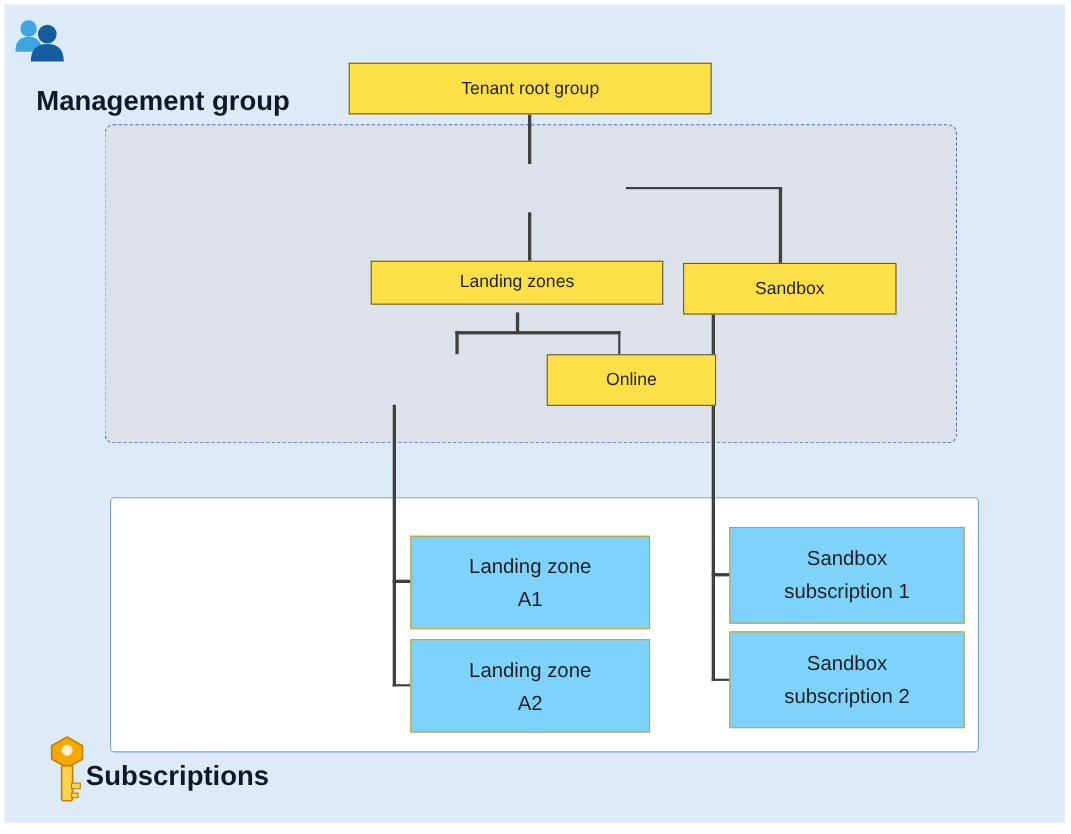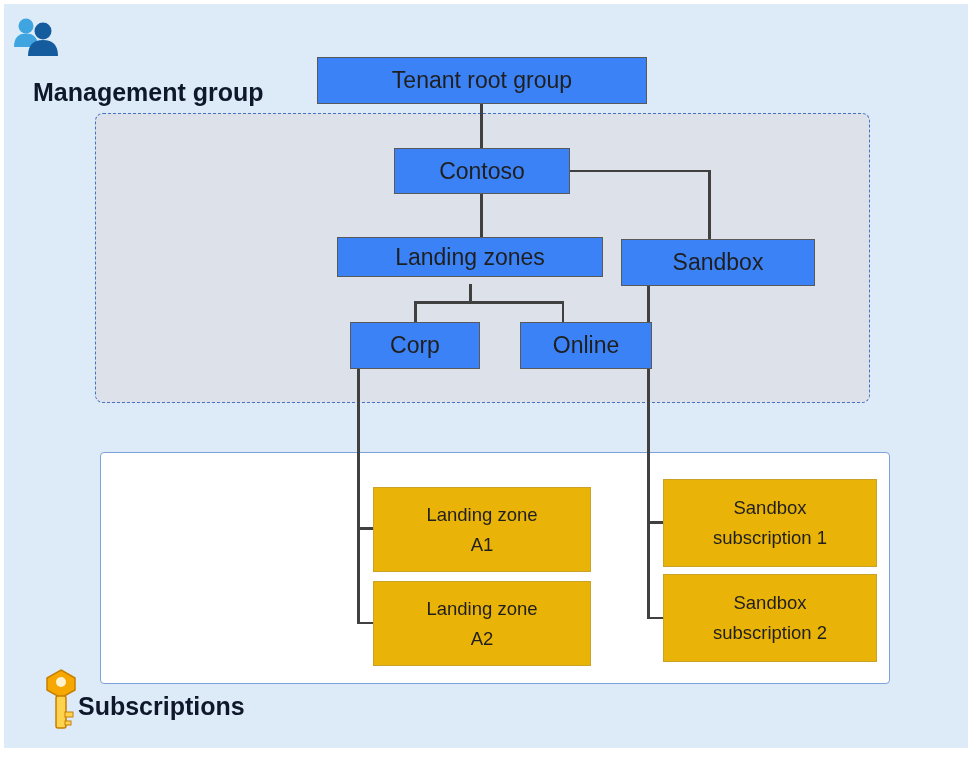--- a/index.html
+++ b/index.html
@@ -27,33 +27,33 @@
   .container-sub {
     position: absolute;
     left: 100px; top: 452px; width: 790px; height: 232px;
     background: #ffffff;
     border: 1.5px solid #7ba1d9;
     border-radius: 4px;
     box-sizing: border-box;
   }
   .node {
     position: absolute;
-    background: #3b82f6;
+    background: #fde047;
     border: 1.6px solid #595959;
     box-sizing: border-box;
     display: flex;
     align-items: center;
     justify-content: center;
-    font-size: 23px;
+    font-size: 16px;
     color: #1f1f1f;
     text-align: center;
   }
   .subbox {
     position: absolute;
-    background: #eab308;
+    background: #7dd3fc;
     border: 1.6px solid #c9a227;
     box-sizing: border-box;
     display: flex;
     align-items: center;
     justify-content: center;
     font-size: 18.5px;
     color: #1f1f1f;
     text-align: center;
     white-space: pre-line;
     line-height: 1.6;
@@ -95,29 +95,27 @@
   <div class="line" style="left:357px;top:368px;width:2.5px;height:256px"></div>
   <div class="line" style="left:357px;top:527px;width:17px;height:2.5px"></div>
   <div class="line" style="left:357px;top:621.5px;width:17px;height:2.5px"></div>
 
   <div class="line" style="left:647px;top:285px;width:2.5px;height:334px"></div>
   <div class="line" style="left:647px;top:521px;width:17px;height:2.5px"></div>
   <div class="line" style="left:647px;top:616.5px;width:17px;height:2.5px"></div>
 
   <div class="node" style="left:317px;top:57px;width:330px;height:47px">Tenant root group</div>
 
-  <div class="node" style="left:394px;top:148px;width:176px;height:46px">Contoso</div>
 
   <div class="node" style="left:337px;top:237px;width:266px;height:40px">Landing zones</div>
 
   <div class="node" style="left:621px;top:239px;width:194px;height:47px">Sandbox</div>
 
-  <div class="node" style="left:350px;top:322px;width:130px;height:47px">Corp</div>
 
-  <div class="node" style="left:520px;top:322px;width:132px;height:47px">Online</div>
+  <div class="node" style="left:497px;top:322px;width:154px;height:47px">Online</div>
 
   <div class="subbox" style="left:373px;top:487px;width:218px;height:85px">Landing zone
 A1</div>
 
   <div class="subbox" style="left:373px;top:581px;width:218px;height:85px">Landing zone
 A2</div>
 
   <div class="subbox" style="left:663px;top:479px;width:214px;height:88px">Sandbox
 subscription 1</div>
 

